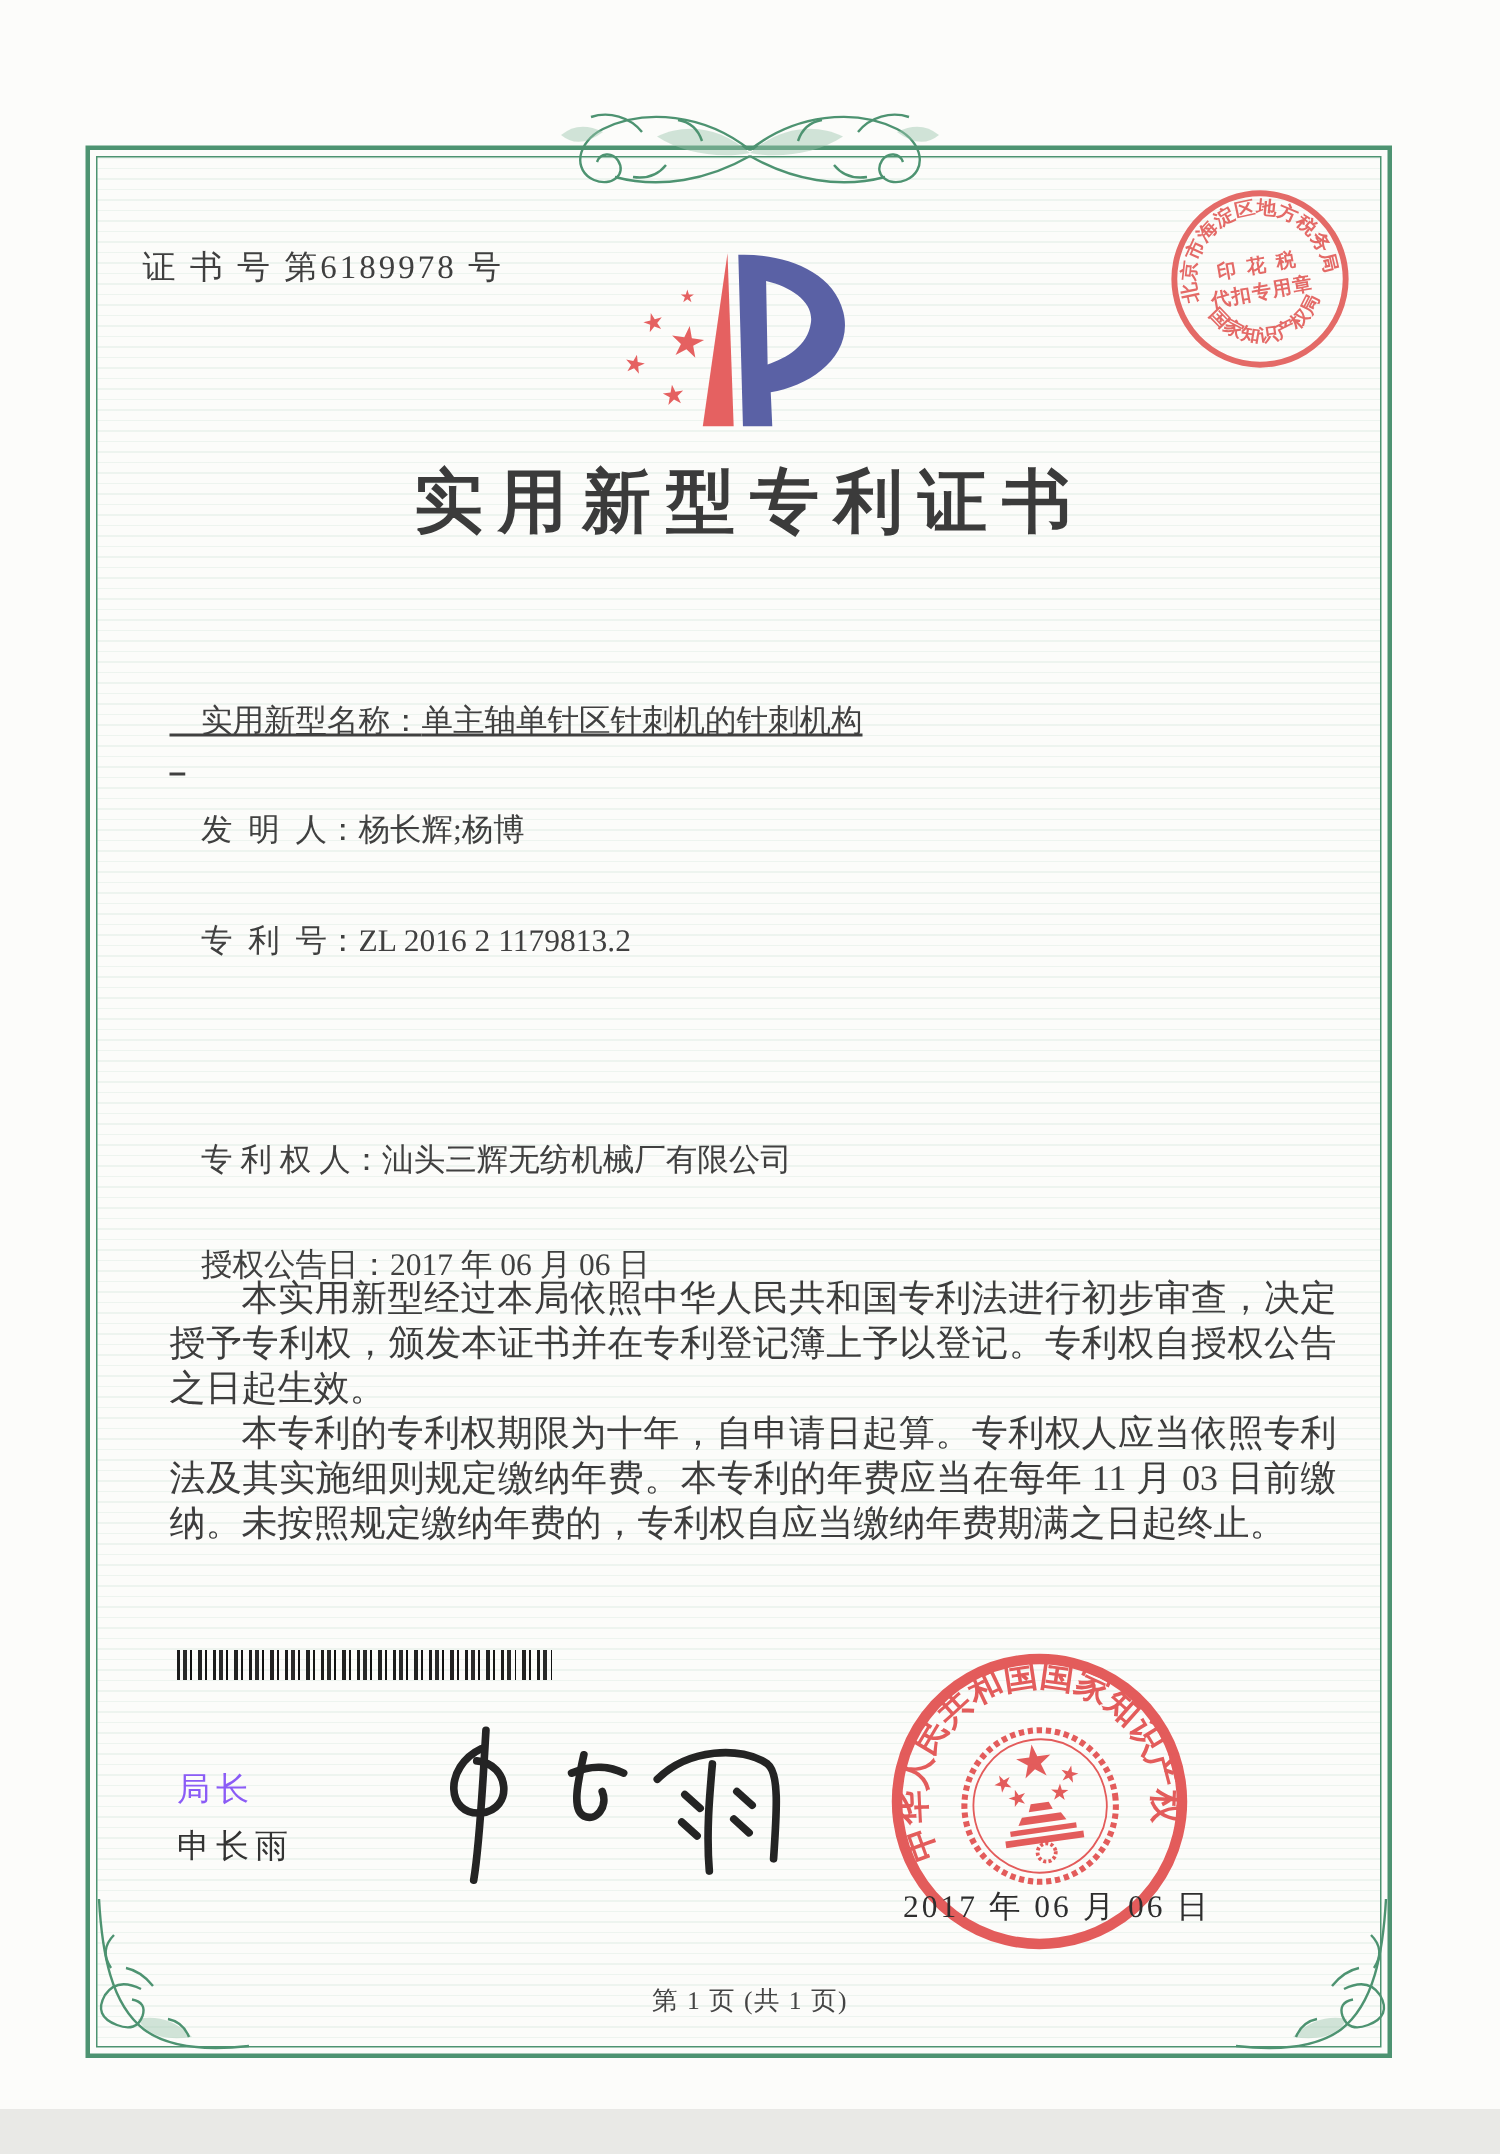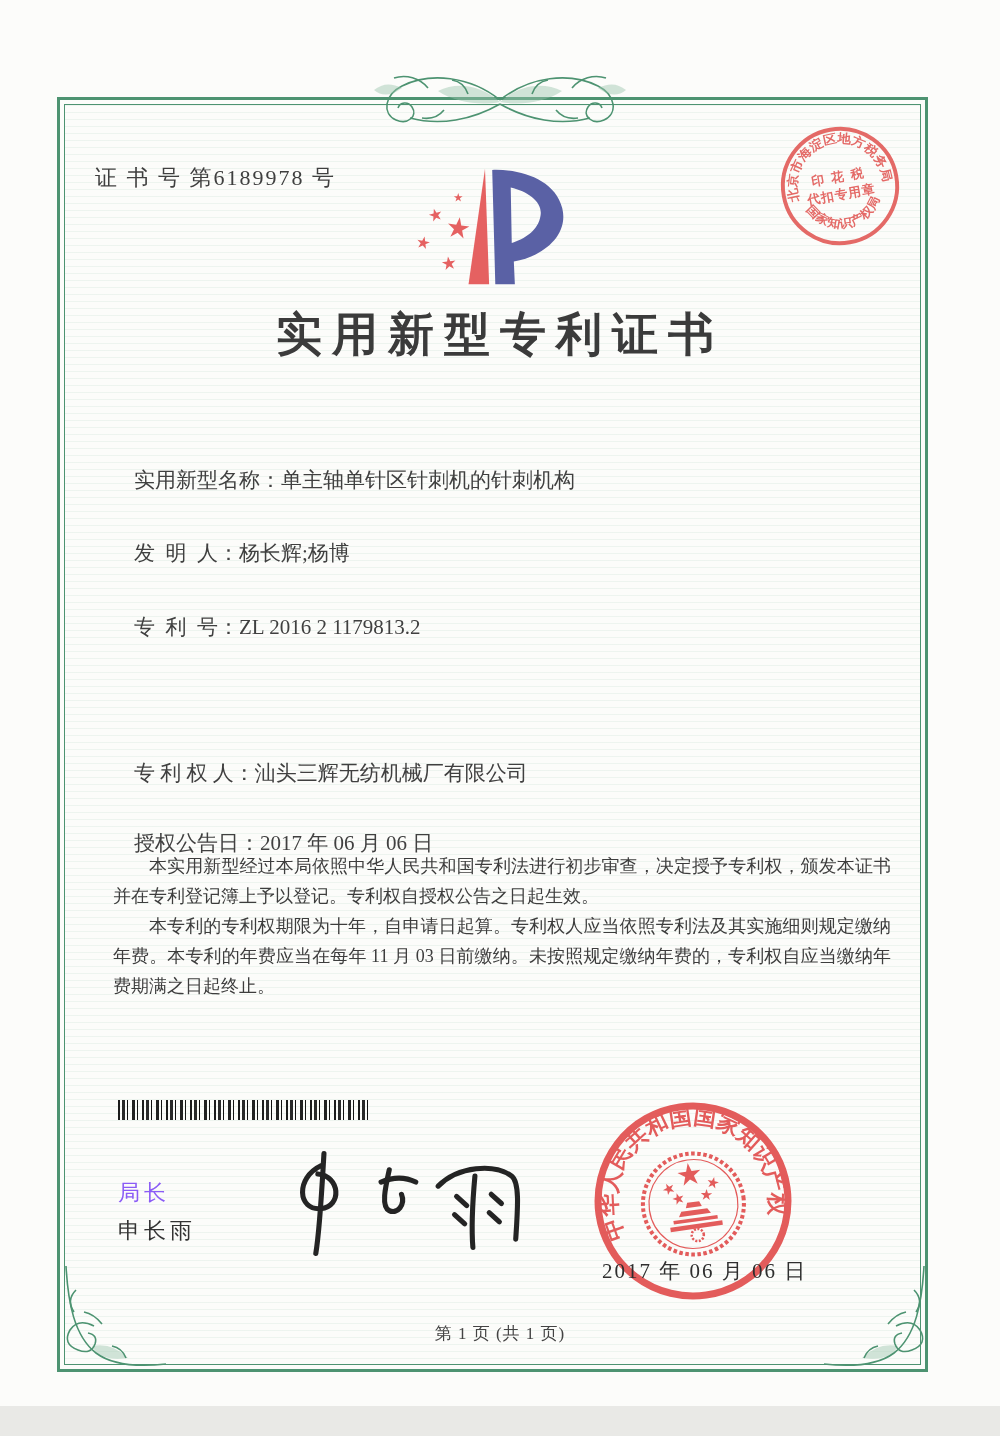--- a/index.html
+++ b/index.html
@@ -34,25 +34,25 @@
   .logo-wrap{position:absolute;left:415px;top:156px;width:175px;height:140px;}
   .title{
     position:absolute;left:0;top:304px;width:100%;
     text-align:center;font-size:46px;font-weight:600;
     letter-spacing:10px;color:#3b3b3b;
   }
   .field{
     position:absolute;left:113px;width:800px;
     font-size:21px;color:#404040;white-space:pre;
   }
-  .f0{top:441px;} .f1{top:514px;} .f2{top:588px;}
+  .f0{top:441px;text-decoration:underline;} .f1{top:514px;} .f2{top:588px;}
   .f3{top:661px;} .f4{top:734px;} .f5{top:804px;}
   .body-text{
     position:absolute;left:113px;top:851px;width:778px;
-    font-size:18px;line-height:30px;text-align:justify;color:#3d3d3d;
+    font-size:24px;line-height:30px;text-align:justify;color:#3d3d3d;
   }
   .body-text p{margin:0;text-indent:2em;}
   
   .barcode{
     position:absolute;left:118px;top:1100px;width:254px;height:20px;
     background:repeating-linear-gradient(90deg,
       #1c1c1c 0 2px, transparent 2px 4px,
       #2a2a2a 4px 7px, transparent 7px 9px,
       #111 9px 10px, transparent 10px 14px,
       #222 14px 17px, transparent 17px 19px,

